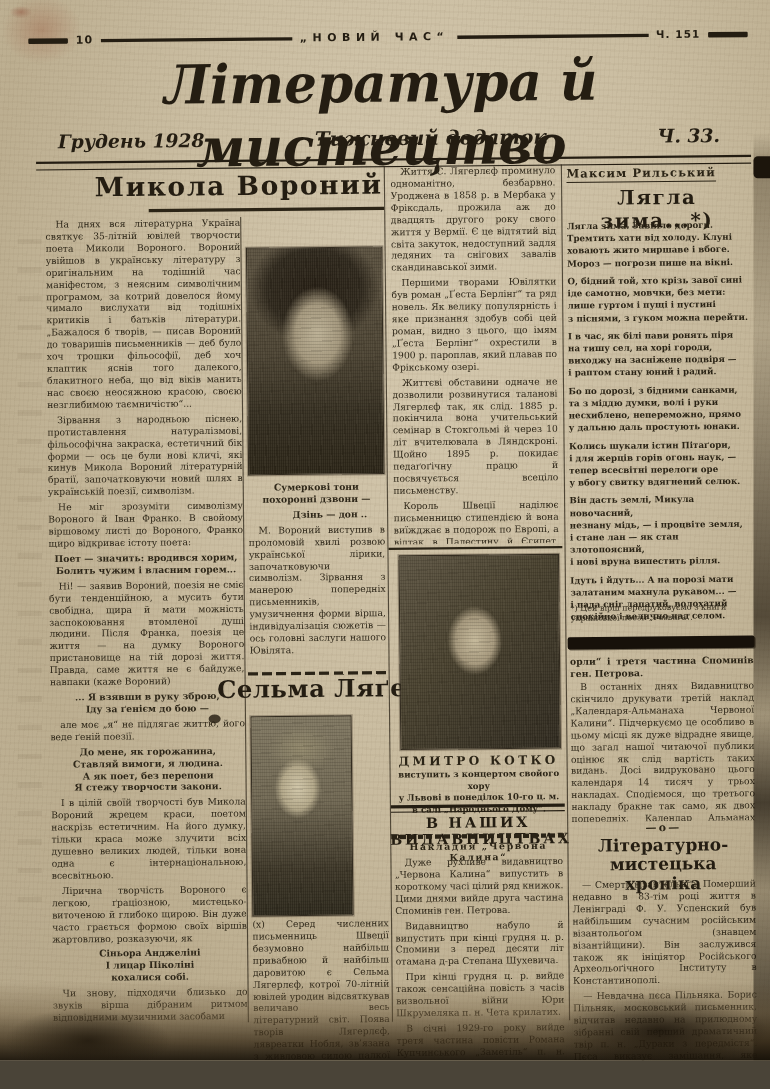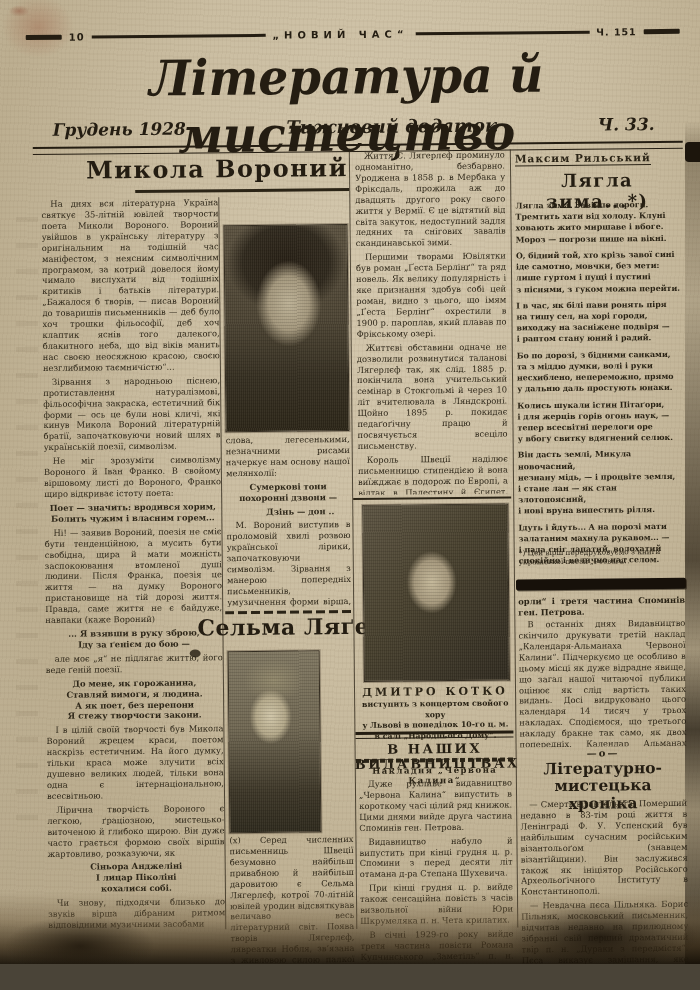--- a/index.html
+++ b/index.html
@@ -143,21 +143,20 @@
       <p>Лірична творчість Вороного є легкою, ґраціозною, мистецько-виточеною й глибоко щирою. Він дуже часто грається формою своїх віршів жартовливо, розказуючи, як</p>
       <p class="verse">Сіньора Анджеліні
 І лицар Піколіні
 кохалися собі.</p>
       <p>Чи знову, підходячи близько до звуків вірша дібраним ритмом відповідними музичними засобами</p>
     </div>
 
     <div class="photo photo-voronyi" style="left:226px;top:224px;width:122px;height:205px;"></div>
 
     <div class="body" style="left:226px;top:434px;width:124px;height:174px;">
-      <p style="text-indent:0;">слова, легесенькими, незначними рисами начеркує нам основу нашої мелянхолії:</p>
       <p class="verse">Сумеркові тони
 похоронні дзвони —</p>
       <p class="verse-right">Дзінь — дон ..</p>
       <p>М. Вороний виступив в проломовій хвилі розвою української лірики, започатковуючи символізм. Зірвання з манерою попередніх письменників, умузичнення форми вірша, індивідуалізація сюжетів — ось головні заслуги нашого Ювілята.</p>
 
     </div>
 
     <div class="dashed" style="left:224px;top:610px;width:126px;"></div>
     <div class="h1 h-selma abs" style="left:196px;top:613px;width:200px;">Сельма Ляґерлєф</div>
     <div class="photo photo-selma" style="left:226px;top:650px;width:90px;height:180px;"></div>

